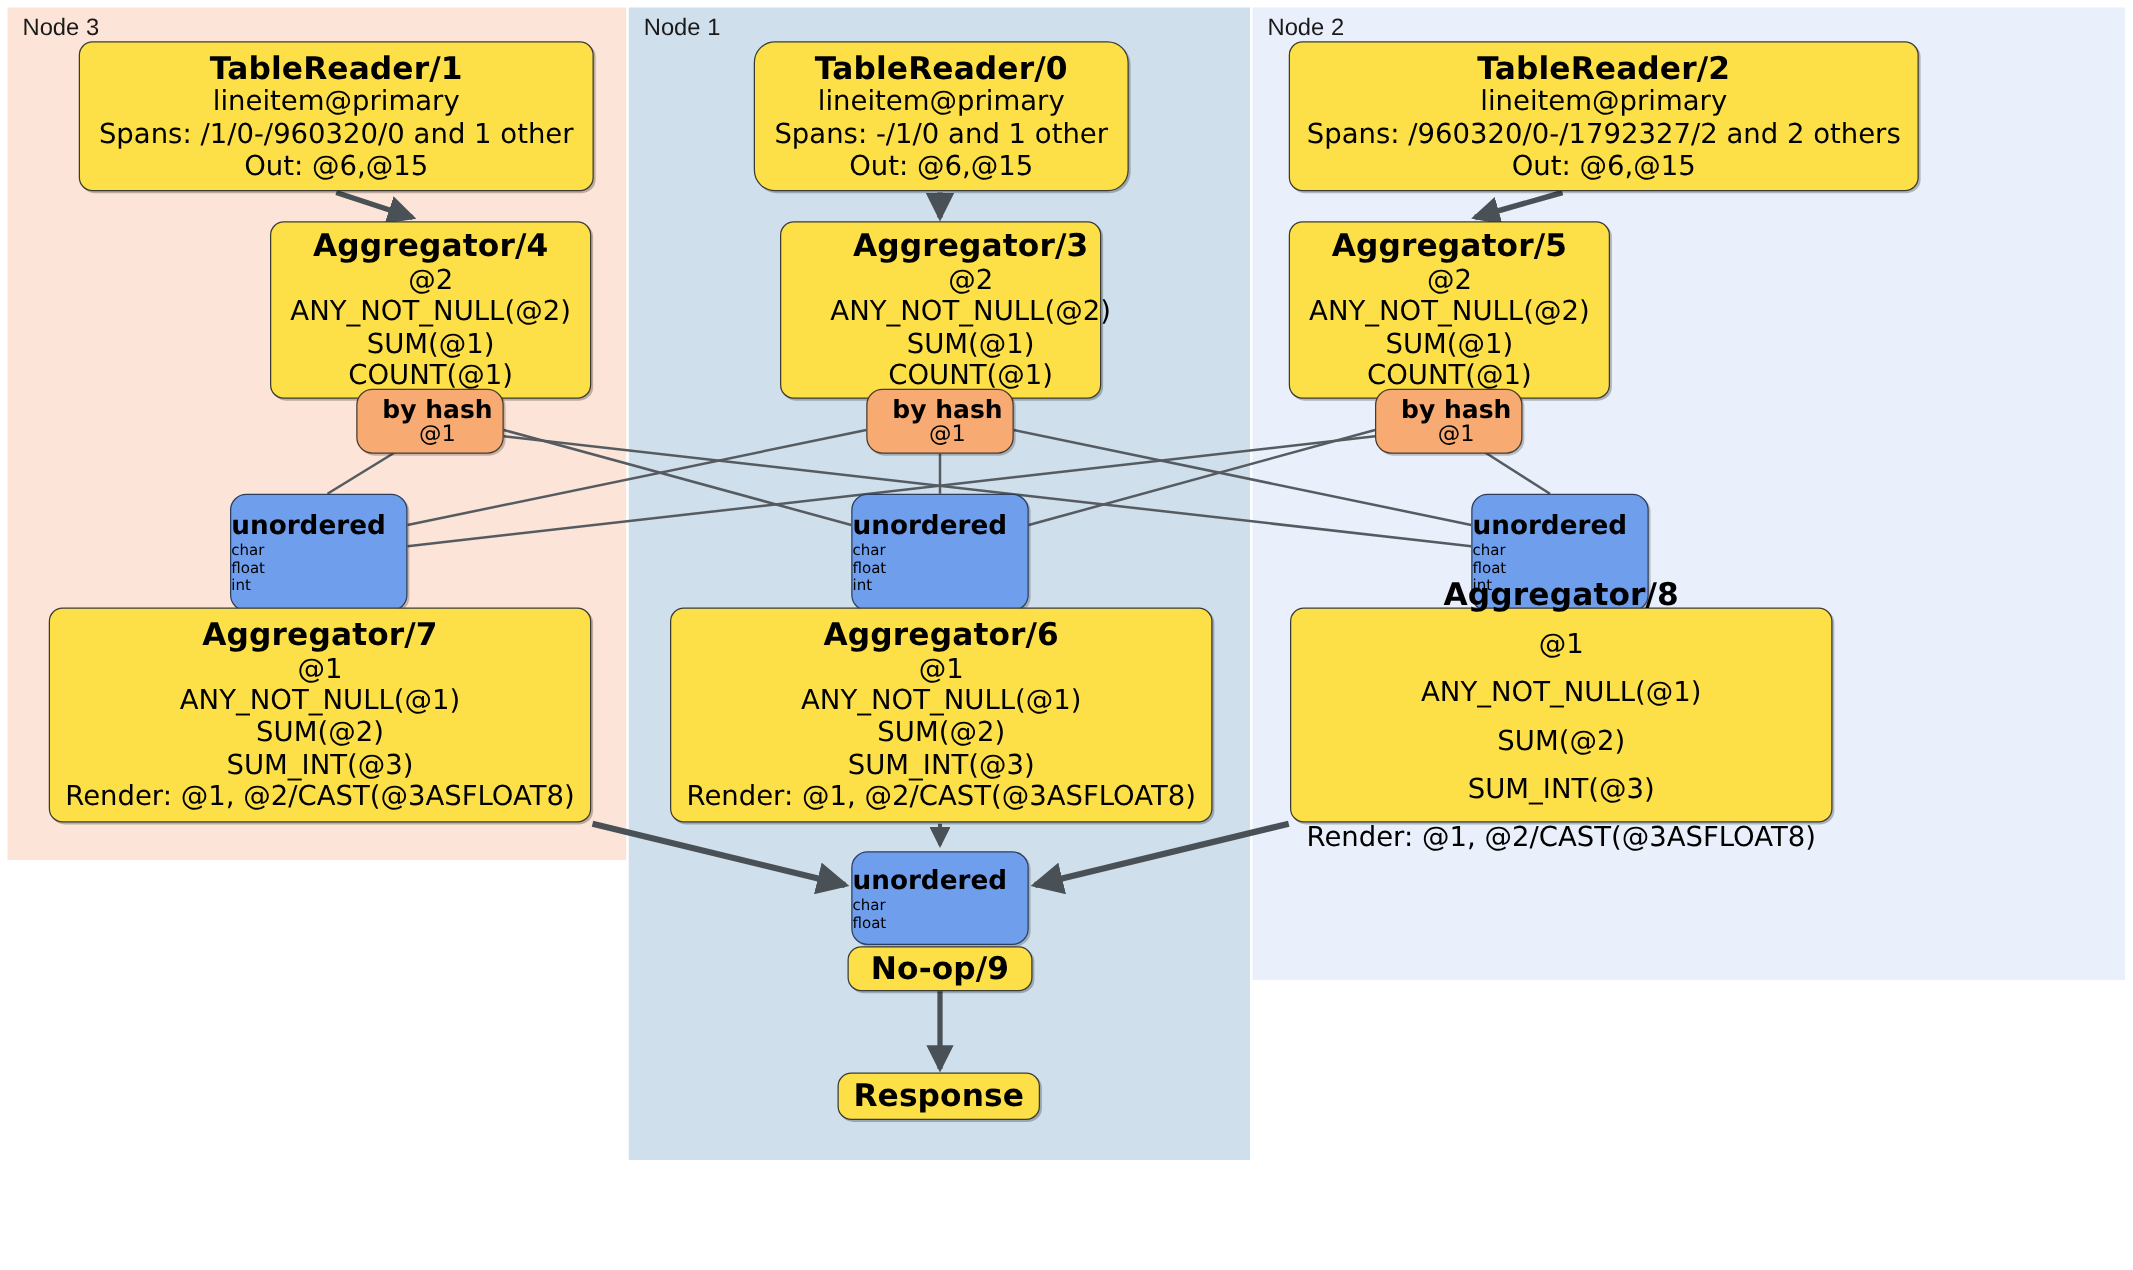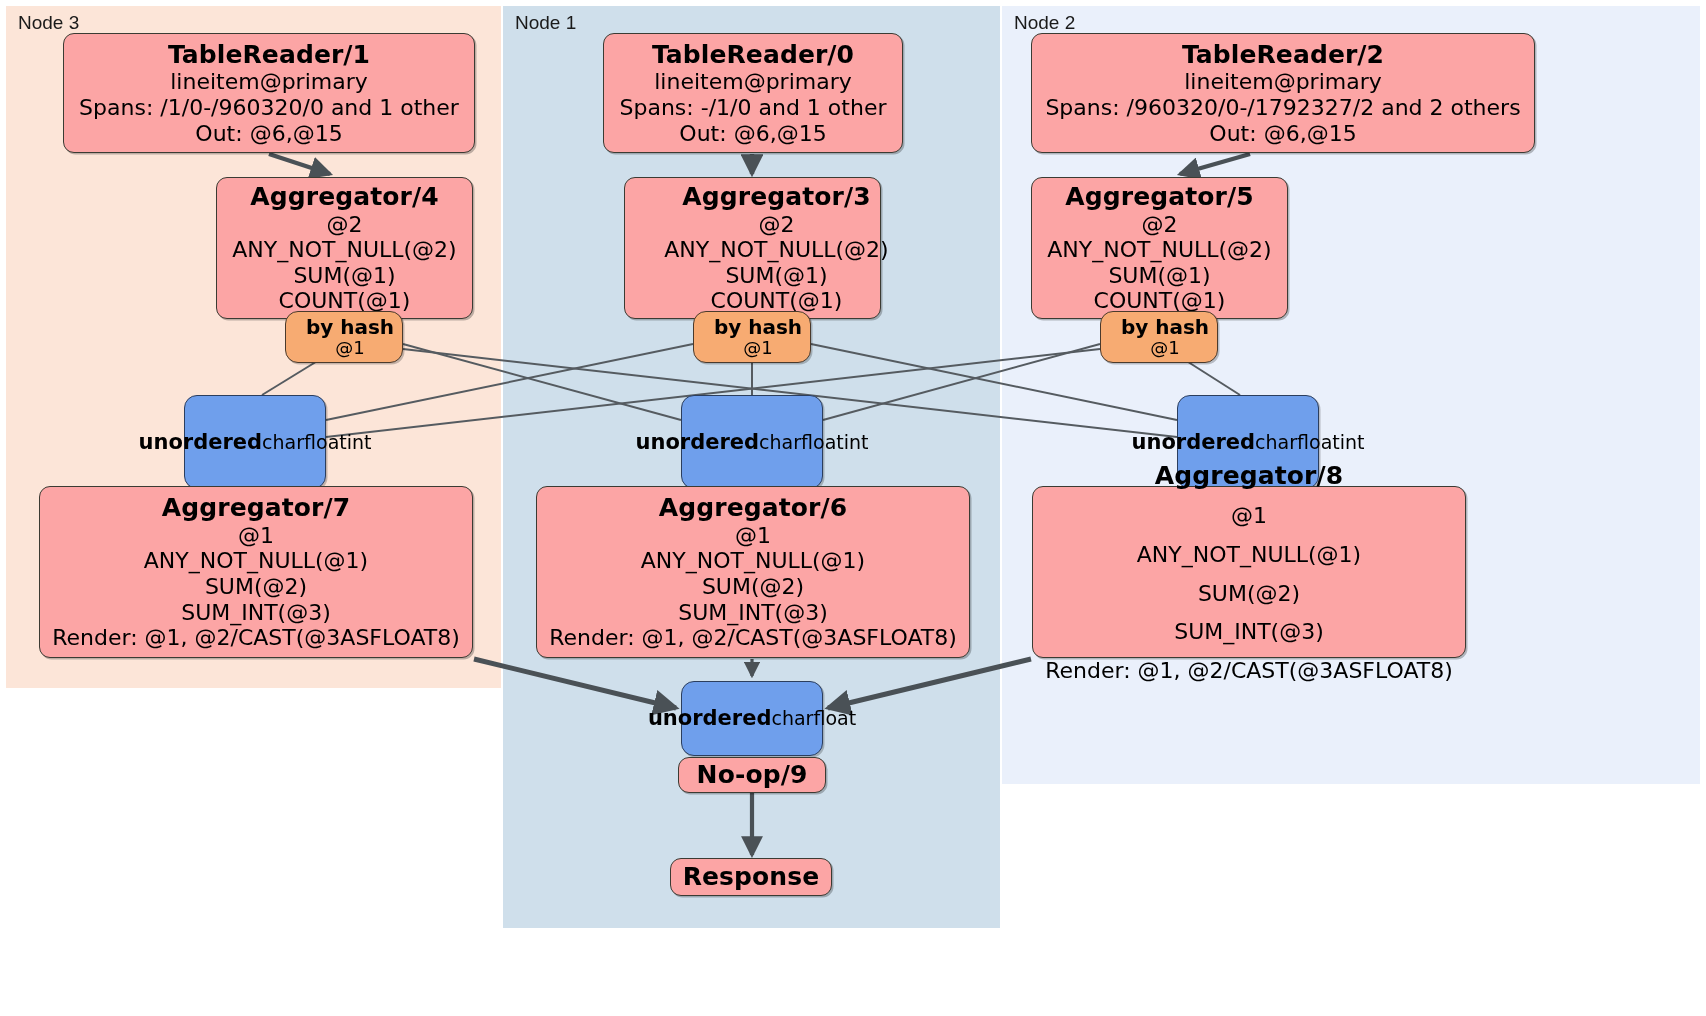--- a/index.html
+++ b/index.html
@@ -6,45 +6,45 @@
   #stage{position:relative;width:1706px;height:1016px;background:#ffffff;
          font-family:"DejaVu Sans","Liberation Sans",sans-serif;overflow:hidden;}
   svg#wires{position:absolute;left:0;top:0;width:1706px;height:1016px;pointer-events:none;}
 
   
   .node-panel{position:absolute;box-sizing:border-box;}
   .node-panel .node-label{position:absolute;left:12px;top:6px;font-size:19px;color:#1a1a1a;
         font-family:"Liberation Sans",sans-serif;white-space:nowrap;}
 
   
-  .proc{position:absolute;box-sizing:border-box;background:#fca5a5;border:1.6px solid #3b3b33;
+  .proc{position:absolute;box-sizing:border-box;background:#fde047;border:1.6px solid #3b3b33;
         border-radius:11px;text-align:center;display:flex;flex-direction:column;
         align-items:center;justify-content:center;color:#000;
         box-shadow:1.5px 1.5px 0 rgba(0,0,0,.25);}
   .proc .ttl{font-weight:bold;font-size:25px;line-height:1.18;letter-spacing:.1px;}
   .proc .ln{font-size:22px;line-height:1.16;white-space:nowrap;}
 
   .simple{justify-content:center;}
   .simple .ttl{font-size:25px;}
 
   
   .router{position:absolute;box-sizing:border-box;background:#f7ab72;border:1.6px solid #4a3a2c;
         border-radius:13px;text-align:center;display:flex;flex-direction:column;
         align-items:center;justify-content:center;color:#000;
         box-shadow:1.5px 1.5px 0 rgba(0,0,0,.22);padding-left:12px;}
   .router .rttl{font-weight:bold;font-size:20px;line-height:1.1;}
   .router .rsub{font-size:18px;line-height:1.15;}
 
   
   .sync{position:absolute;box-sizing:border-box;background:#6f9fec;border:1.6px solid #2b3e5e;
-        border-radius:13px;text-align:center;display:flex;flex-direction:row;
-        align-items:center;justify-content:center;color:#000;
+        border-radius:13px;text-align:center;display:flex;flex-direction:column;
+        align-items:flex-start;justify-content:center;color:#000;
         box-shadow:1.5px 1.5px 0 rgba(0,0,0,.22);}
   .sync .sttl{font-weight:bold;font-size:21px;line-height:1.18;}
-  .sync .sln{font-size:19px;line-height:1.18;}
+  .sync .sln{font-size:12px;line-height:1.18;}
 </style>
 </head>
 <body>
 
 <div id="stage">
 
   <div class="node-panel" id="panel-node3" style="left: 6px; top: 6px; width: 495px; height: 682px; background: rgb(252, 229, 216); z-index: 0;">
     <span class="node-label">Node 3</span>
   </div>
   <div class="node-panel" id="panel-node1" style="left: 503px; top: 6px; width: 497px; height: 922px; background: rgb(207, 223, 235); z-index: 0;">
@@ -87,21 +87,21 @@
     <path d="M 752 793 L 752 855" stroke="#4a5156" stroke-width="4.2" fill="none" marker-end="url(#ah)"></path>
   </svg>
 
   <div class="proc" id="proc-tablereader1" style="left: 63px; top: 33px; width: 412px; height: 120px; z-index: 3;">
     <div class="ttl">TableReader/1</div>
     <div class="ln">lineitem@primary</div>
     <div class="ln">Spans: /1/0-/960320/0 and 1 other</div>
     <div class="ln">Out: @6,@15</div>
   </div>
 
-  <div class="proc" id="proc-tablereader0" style="left: 603px; top: 33px; width: 300px; height: 120px; z-index: 3;">
+  <div class="proc" id="proc-tablereader0" style="left: 603px; top: 33px; width: 300px; height: 120px; z-index: 3; border-radius: 17px;">
     <div class="ttl">TableReader/0</div>
     <div class="ln">lineitem@primary</div>
     <div class="ln">Spans: -/1/0 and 1 other</div>
     <div class="ln">Out: @6,@15</div>
   </div>
 
   <div class="proc" id="proc-tablereader2" style="left: 1031px; top: 33px; width: 504px; height: 120px; z-index: 3;">
     <div class="ttl">TableReader/2</div>
     <div class="ln">lineitem@primary</div>
     <div class="ln">Spans: /960320/0-/1792327/2 and 2 others</div>

